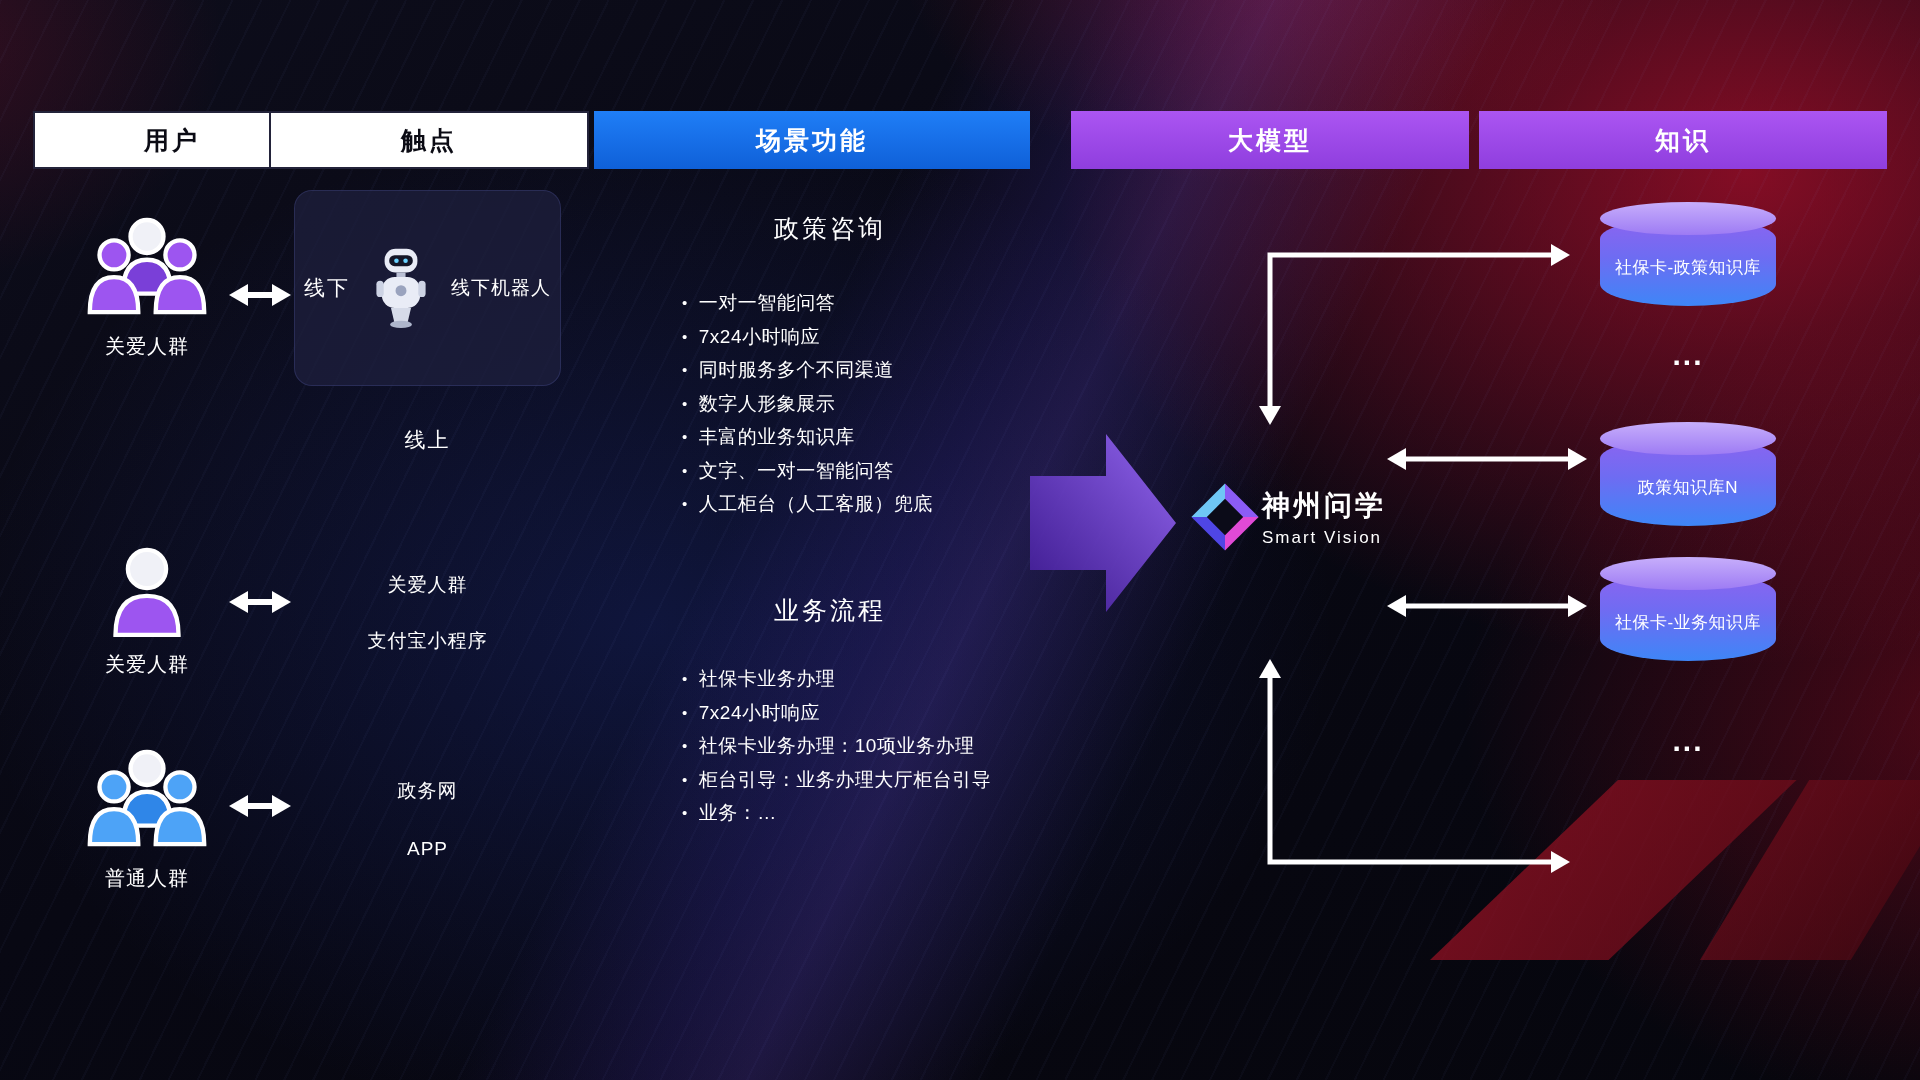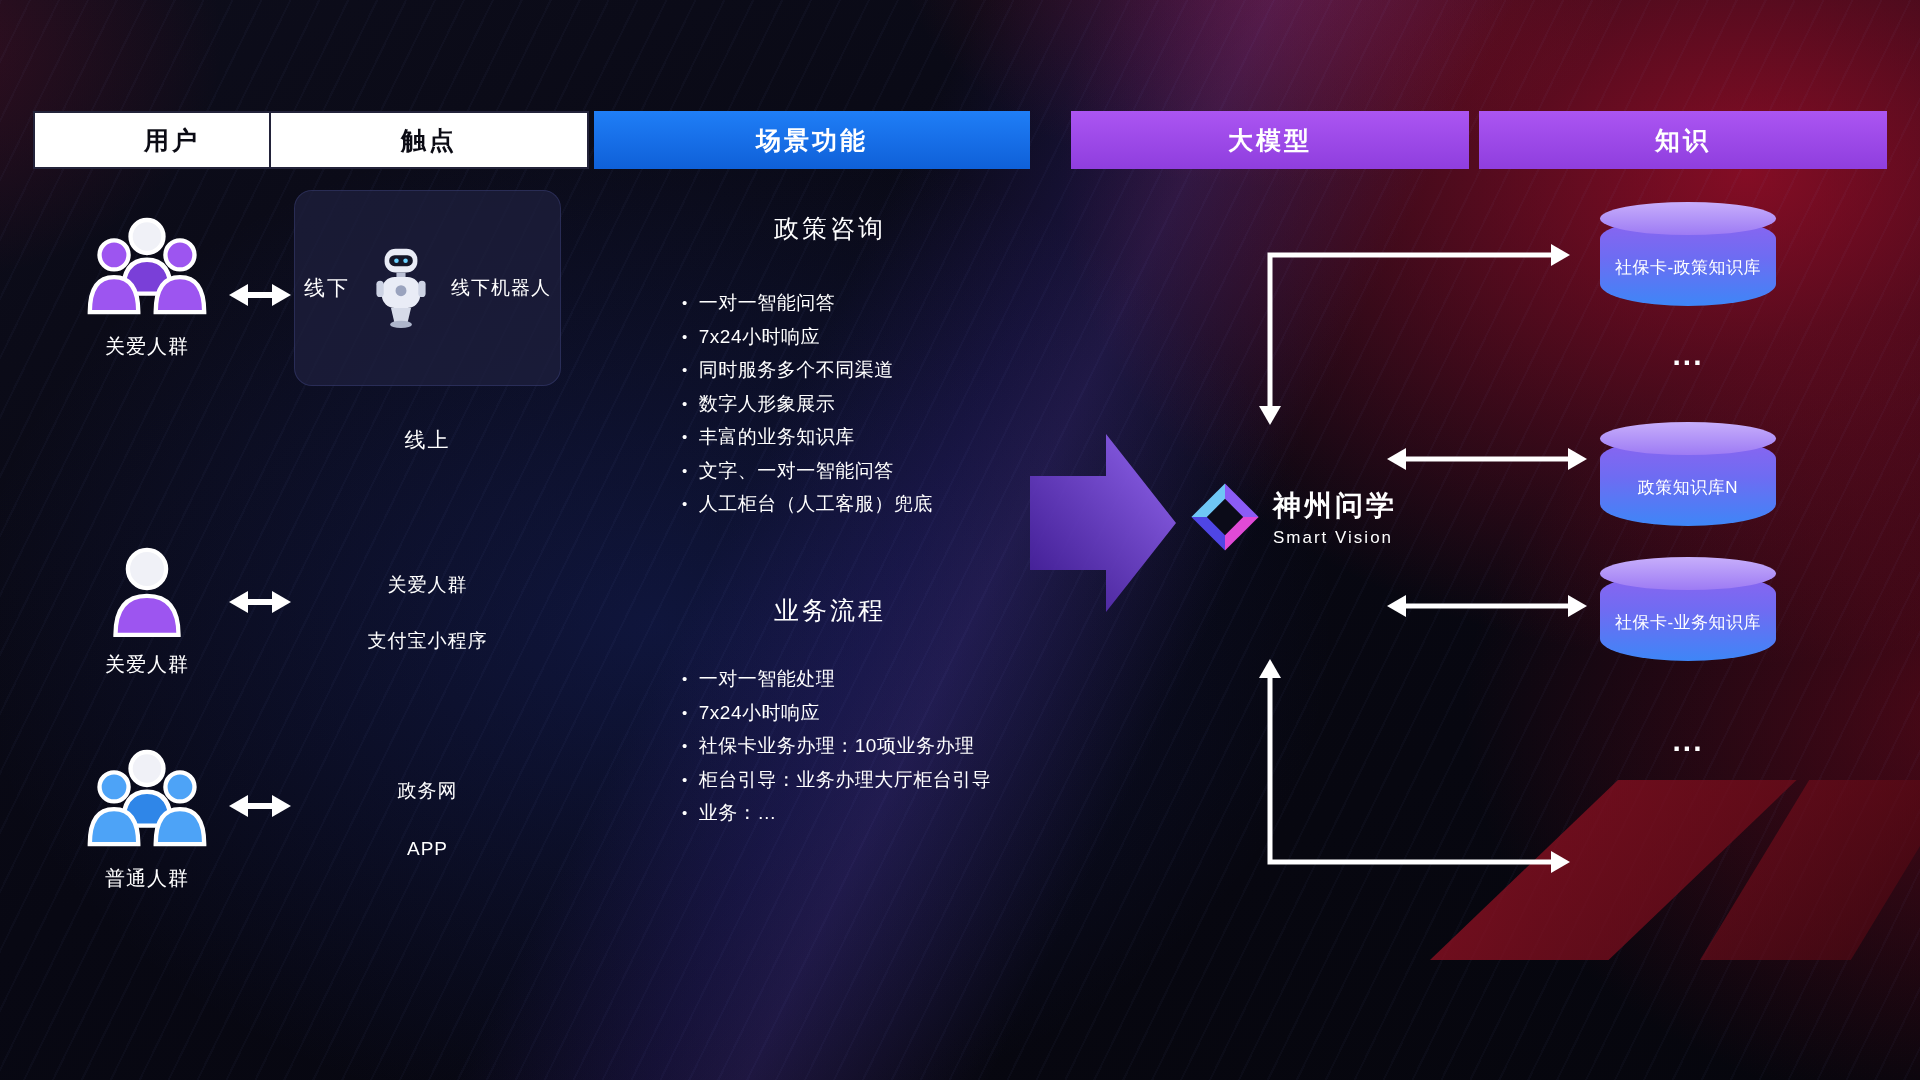--- a/index.html
+++ b/index.html
@@ -71,21 +71,21 @@
   .scene-title{font-size:25px;letter-spacing:3px;text-align:center}
   .scene ul{list-style:none;margin-top:42px;padding-left:82px}
   #scene2 ul{margin-top:36px}
   .scene li{font-size:19px;line-height:32.5px;white-space:nowrap;letter-spacing:.5px}
   .scene li::before{content:"•";margin-right:11px;font-size:15px;position:relative;top:-1px}
 
   
   .flow-arrow{position:absolute;left:1030px;top:428px;z-index:2}
 
   
-  .brand{position:absolute;left:1190px;top:482px;z-index:4;display:flex;align-items:center;gap:13px}
+  .brand{position:absolute;left:1190px;top:482px;z-index:4;display:flex;align-items:center;gap:2px}
   .brand-text{display:flex;flex-direction:column}
   .brand-name{font-size:28px;font-weight:bold;letter-spacing:3px}
   .brand-sub{font-size:17px;letter-spacing:2px;margin-top:3px}
 
   
   .db{position:absolute;left:1600px;width:176px;height:104px;z-index:3}
   #db0{top:202px}
   #db1{top:422px}
   #db2{top:557px}
   #db3{top:827px}
@@ -182,21 +182,21 @@
       <li>数字人形象展示</li>
       <li>丰富的业务知识库</li>
       <li>文字、一对一智能问答</li>
       <li>人工柜台（人工客服）兜底</li>
     </ul>
   </div>
 
   <div class="scene" id="scene2">
     <div class="scene-title">业务流程</div>
     <ul>
-      <li>一对一智能处理</li>
+      <li>社保卡业务办理</li>
       <li>7x24小时响应</li>
       <li>社保卡业务办理：10项业务办理</li>
       <li>柜台引导：业务办理大厅柜台引导</li>
       <li>业务：…</li>
     </ul>
   </div>
 
   <svg class="flow-arrow" width="150" height="190" viewBox="0 0 150 190">
     <defs>
       <linearGradient id="fag" x1="0" y1="1" x2="1" y2="0">

